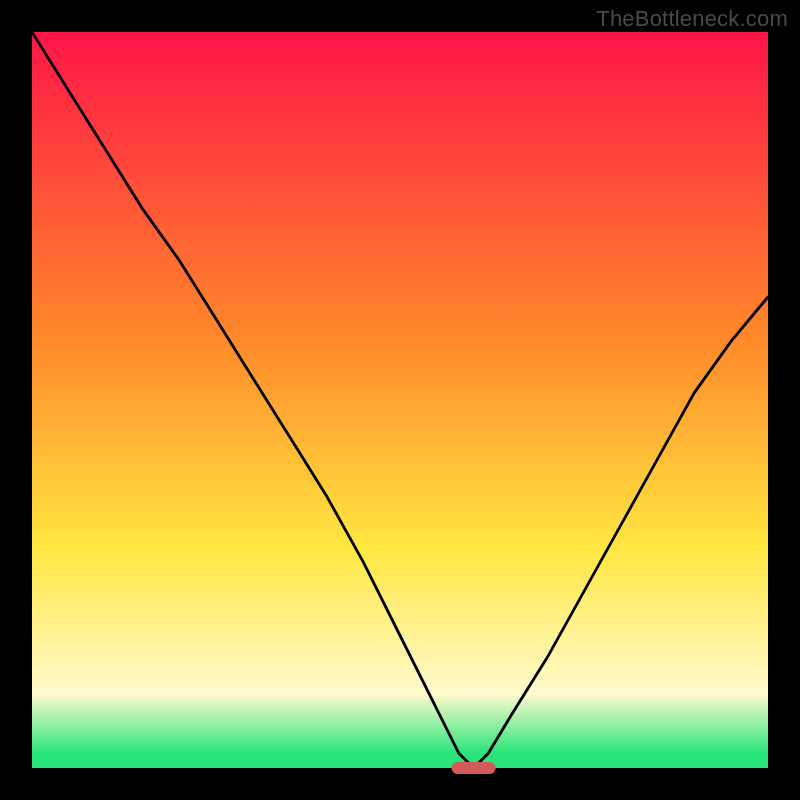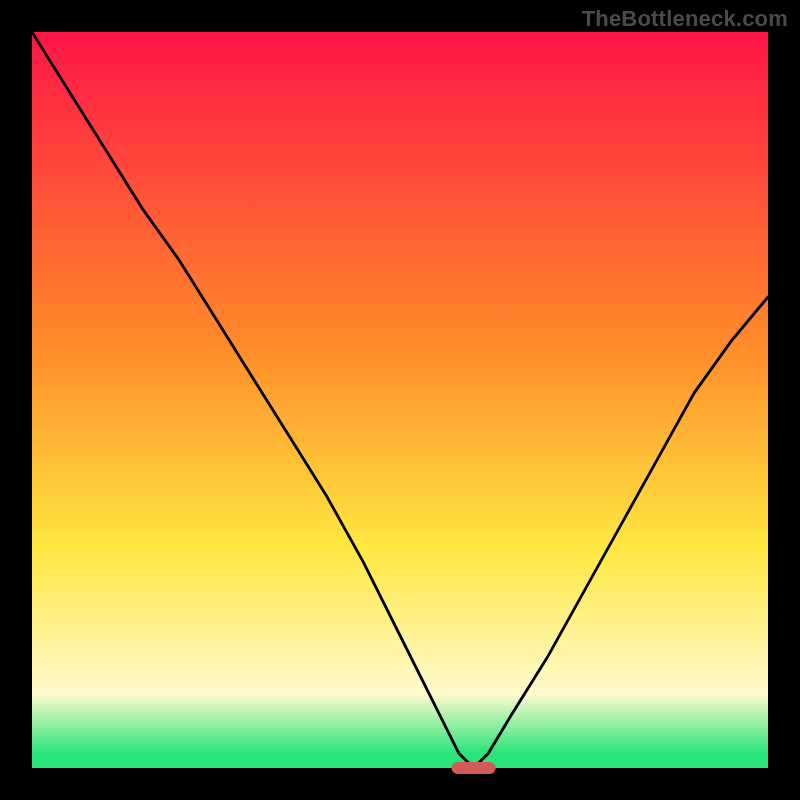--- a/index.html
+++ b/index.html
@@ -18,21 +18,21 @@
     width: 800px;
     height: 800px;
     background: #000;
   }
   .watermark {
     position: absolute;
     top: 6px;
     right: 12px;
     color: #4a4a4a;
     font-size: 22px;
-    font-weight: 700;
+    font-weight: 400;
     letter-spacing: 0.2px;
     user-select: none;
   }
   svg {
     position: absolute;
     left: 0;
     top: 0;
   }
 </style>
 </head>

